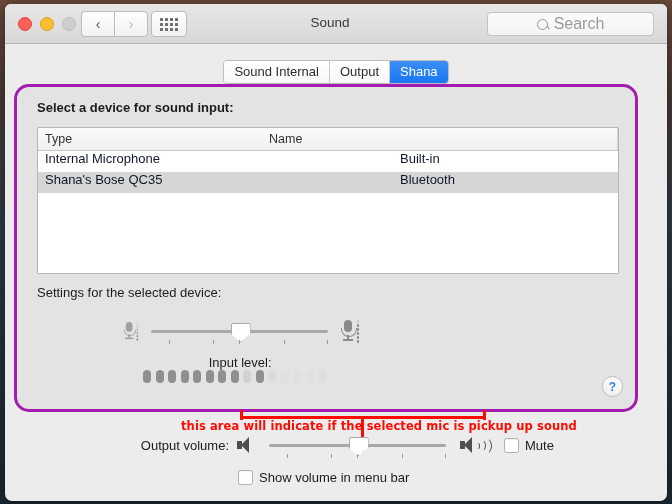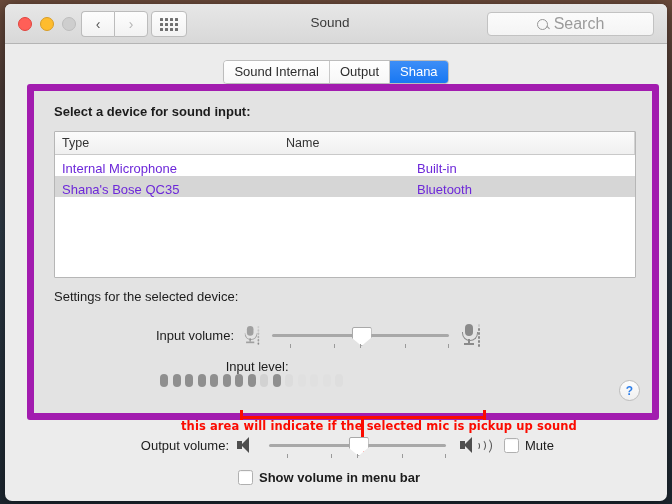--- a/index.html
+++ b/index.html
@@ -68,35 +68,35 @@
         box-shadow:0 1px 1px rgba(0,0,0,.06);}
   .tab{
     padding:0 10px;height:22px;line-height:22px;font-size:13px;color:#2e2e2e;
     background:linear-gradient(180deg,#ffffff,#f7f7f7);
     border-right:1px solid #c9c9c9;
   }
   .tab:last-child{border-right:none;}
   .tab.active{background:linear-gradient(180deg,#3d8ef7,#1877f2);color:#fff;}
   
   .panel{
-    position:absolute;left:22px;top:80px;width:618px;height:322px;
-    background:#e3e3e3;border:7px solid #a21caf;border-radius:3px;
+    position:absolute;left:9px;top:80px;width:618px;height:322px;
+    background:#e3e3e3;border:3px solid #a21caf;border-radius:15px;
   }
   .plabel{position:absolute;font-size:13px;color:#1c1c1c;}
   .plabel.bold{font-weight:bold;}
   .table{
     position:absolute;left:20px;top:40px;width:580px;height:145px;
     background:#fff;border:1px solid #b6b6b6;border-radius:1px;overflow:hidden;
   }
   .thead{display:flex;height:22px;background:linear-gradient(180deg,#fbfbfb,#f0f0f0);
          border-bottom:1px solid #c9c9c9;}
   .th{font-size:12.5px;color:#333;display:flex;align-items:center;padding-left:7px;}
   .th.name{width:348px;border-right:1px solid #d2d2d2;}
   .th.type{flex:1;}
-  .trow{display:flex;height:21px;align-items:flex-end;font-size:13px;color:#6d28d9;}
+  .trow{display:flex;height:21px;align-items:flex-start;font-size:13px;color:#0f172a;}
   .trow.sel{background:#d6d6d6;}
   .td.name{width:348px;padding-left:7px;}
   .td.type{flex:1;padding-left:7px;}
   
   .row{position:absolute;display:flex;align-items:center;}
   .rlabel{font-size:13px;color:#1c1c1c;text-align:right;}
   .slider{position:relative;width:177px;height:18px;}
   .strack{position:absolute;top:8px;left:0;width:177px;height:3px;background:#a8a8a8;border-radius:2px;}
   .sthumb{
     position:absolute;left:50%;top:1px;margin-left:-9px;width:18px;height:17px;
@@ -211,21 +211,20 @@
       </div>
       <div class="trow sel">
         <div class="td name">Shana's Bose QC35</div>
         <div class="td type">Bluetooth</div>
       </div>
     </div>
 
     <div class="plabel" style="left:20px;top:198px;">Settings for the selected device:</div>
 
     <div class="row" style="left:96px;top:232px;">
-      <div class="rlabel" style="width:104px;">Input volume:</div>
       <div class="mic small" style="margin-left:8px;">
         <span class="body"></span>
           <span class="arc"></span>
           <span class="stem"></span>
           <span class="base"></span>
         <span class="micdots">
             <i style="opacity:.25"></i>
             <i style="opacity:.35"></i>
             <i style="opacity:.45"></i>
             <i style="opacity:.6"></i>
@@ -315,18 +314,18 @@
       <span class="wave w1"></span>
         <span class="wave w2"></span>
         <span class="wave w3"></span>
     </div>
     <div style="display:flex;align-items:center;margin-left:14px;">
       <span class="cbox"></span>
       <span class="ctext">Mute</span>
     </div>
   </div>
 
-  <div class="row" style="left:233px;top:466px;font-weight:bold;">
+  <div class="row" style="left:233px;top:466px;">
     <span class="cbox"></span>
     <span class="ctext">Show volume in menu bar</span>
   </div>
 
 </div>
 
 </body></html>

